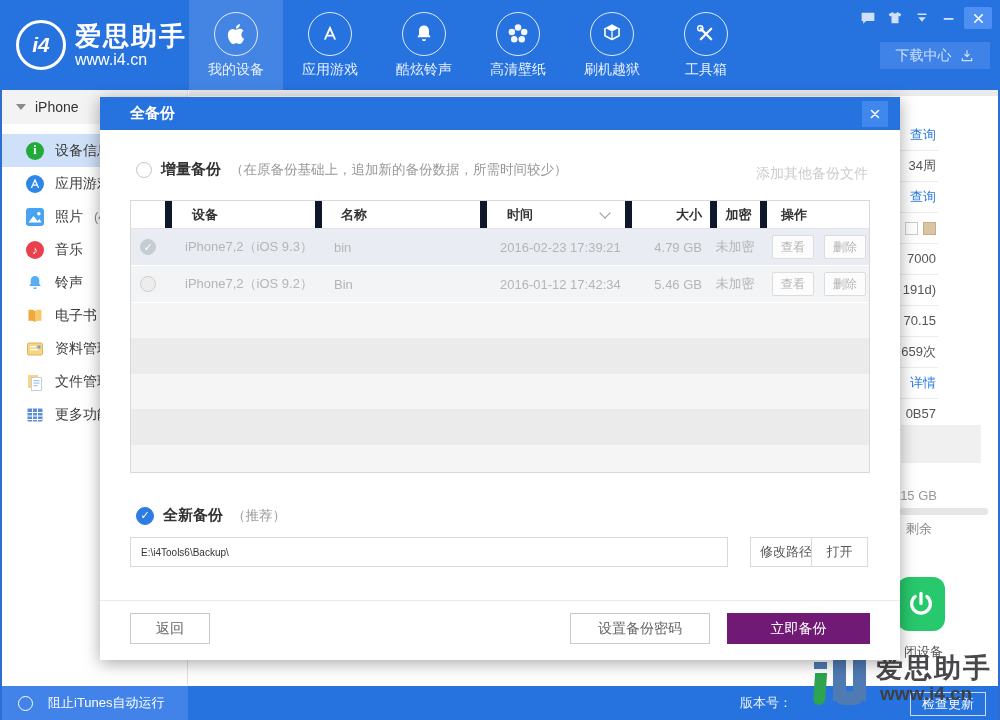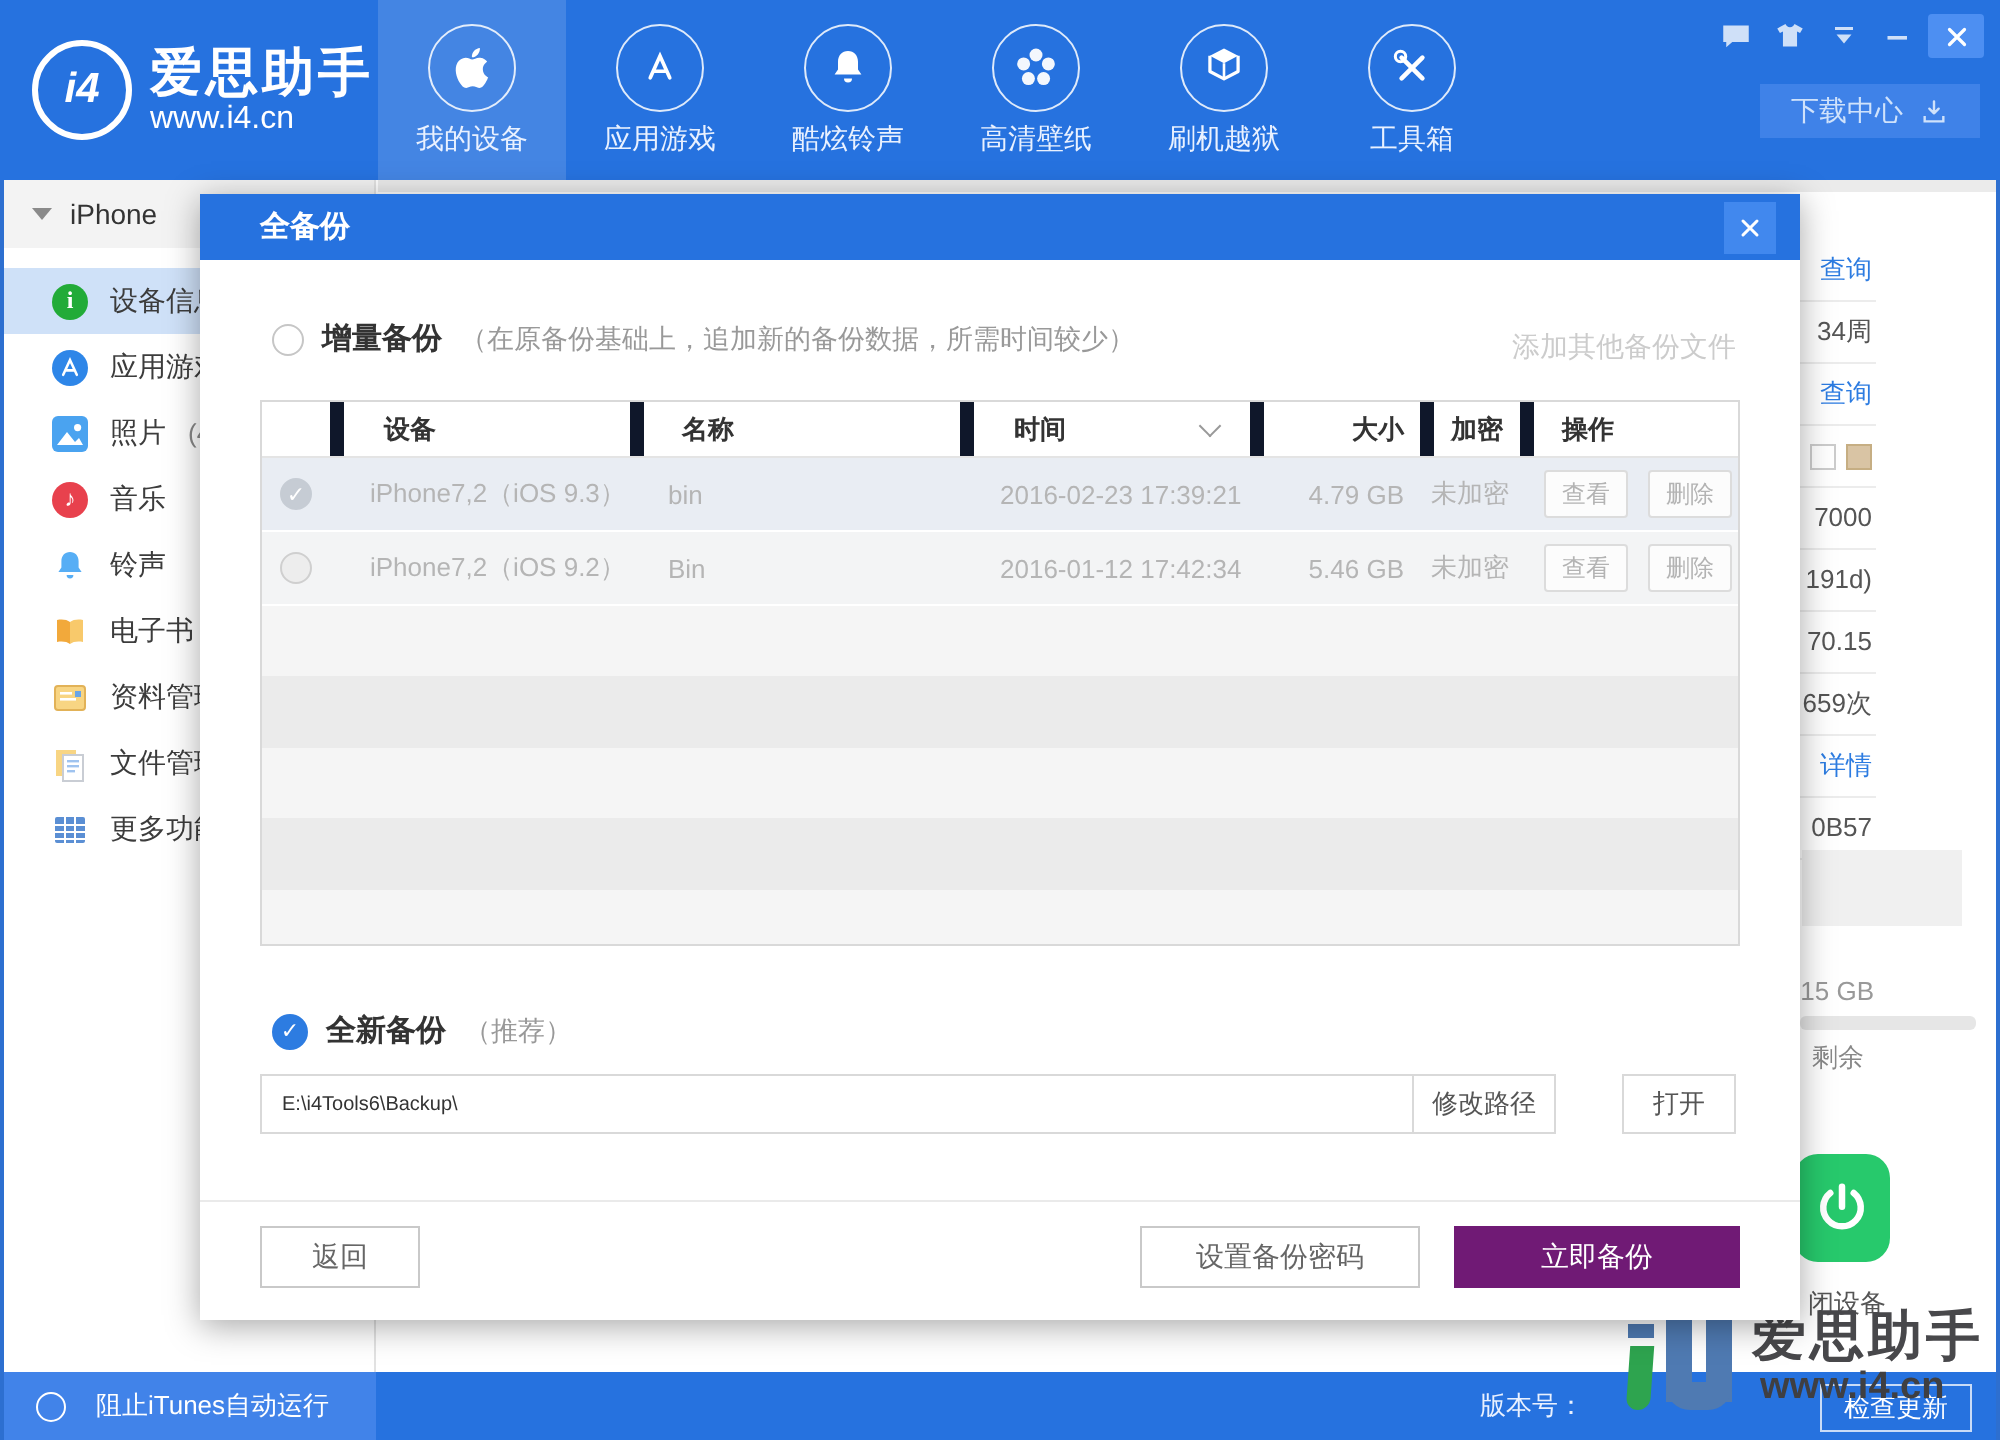--- a/index.html
+++ b/index.html
@@ -78,21 +78,21 @@
   .cell-size{text-align:right;padding-right:8px;}
   .cell-enc{text-align:center;}
   .cell-act{display:flex;gap:10px;padding-left:12px;}
   .row-btn{width:40px;height:22px;border:1px solid #dcdcdc;background:#fcfcfc;color:#b3b3b3;font-size:12px;border-radius:2px;display:flex;align-items:center;justify-content:center;cursor:pointer;}
   .stripe-a{height:35px;background:#f5f5f5;}
   .stripe-b{height:36px;background:#ebebeb;}
   .stripe-last{flex:1;background:#f5f5f5;}
   .fresh-row{position:absolute;left:36px;top:409px;display:flex;align-items:center;gap:9px;}
   .path-input{position:absolute;left:30px;top:440px;width:598px;height:30px;border:1px solid #d9d9d9;box-sizing:border-box;padding:0 10px;font-size:10px;color:#333;font-family:inherit;outline:none;}
   .mbtn{position:absolute;top:440px;height:30px;border:1px solid #d9d9d9;background:#fff;color:#555;font-size:13px;display:flex;align-items:center;justify-content:center;box-sizing:border-box;cursor:pointer;}
-  .mbtn.modify{left:606px;width:72px;}
+  .mbtn.modify{left:650px;width:72px;}
   .mbtn.open{left:711px;width:57px;}
   .foot-sep{position:absolute;left:0;top:503px;width:100%;border-top:1px solid #eaeaea;}
   .fbtn{position:absolute;top:516px;height:31px;border:1px solid #c9c9c9;background:#fff;color:#666;font-size:14px;display:flex;align-items:center;justify-content:center;box-sizing:border-box;cursor:pointer;}
   .fbtn.back{left:30px;width:80px;}
   .fbtn.setpw{left:470px;width:140px;}
   .fbtn.green{left:627px;width:143px;background:#701a75;border:none;color:#fff;}
   
   .bottombar{position:absolute;left:0;right:0;bottom:0;height:34px;background:#2672df;z-index:20;}
   .bb-left{position:absolute;left:0;top:0;width:188px;height:34px;background:#4183e9;display:flex;align-items:center;padding-left:18px;gap:15px;color:#fff;font-size:13px;box-sizing:border-box;cursor:pointer;}
   .bb-circle{width:15px;height:15px;border:1.5px solid #fff;border-radius:50%;box-sizing:border-box;flex:none;}

